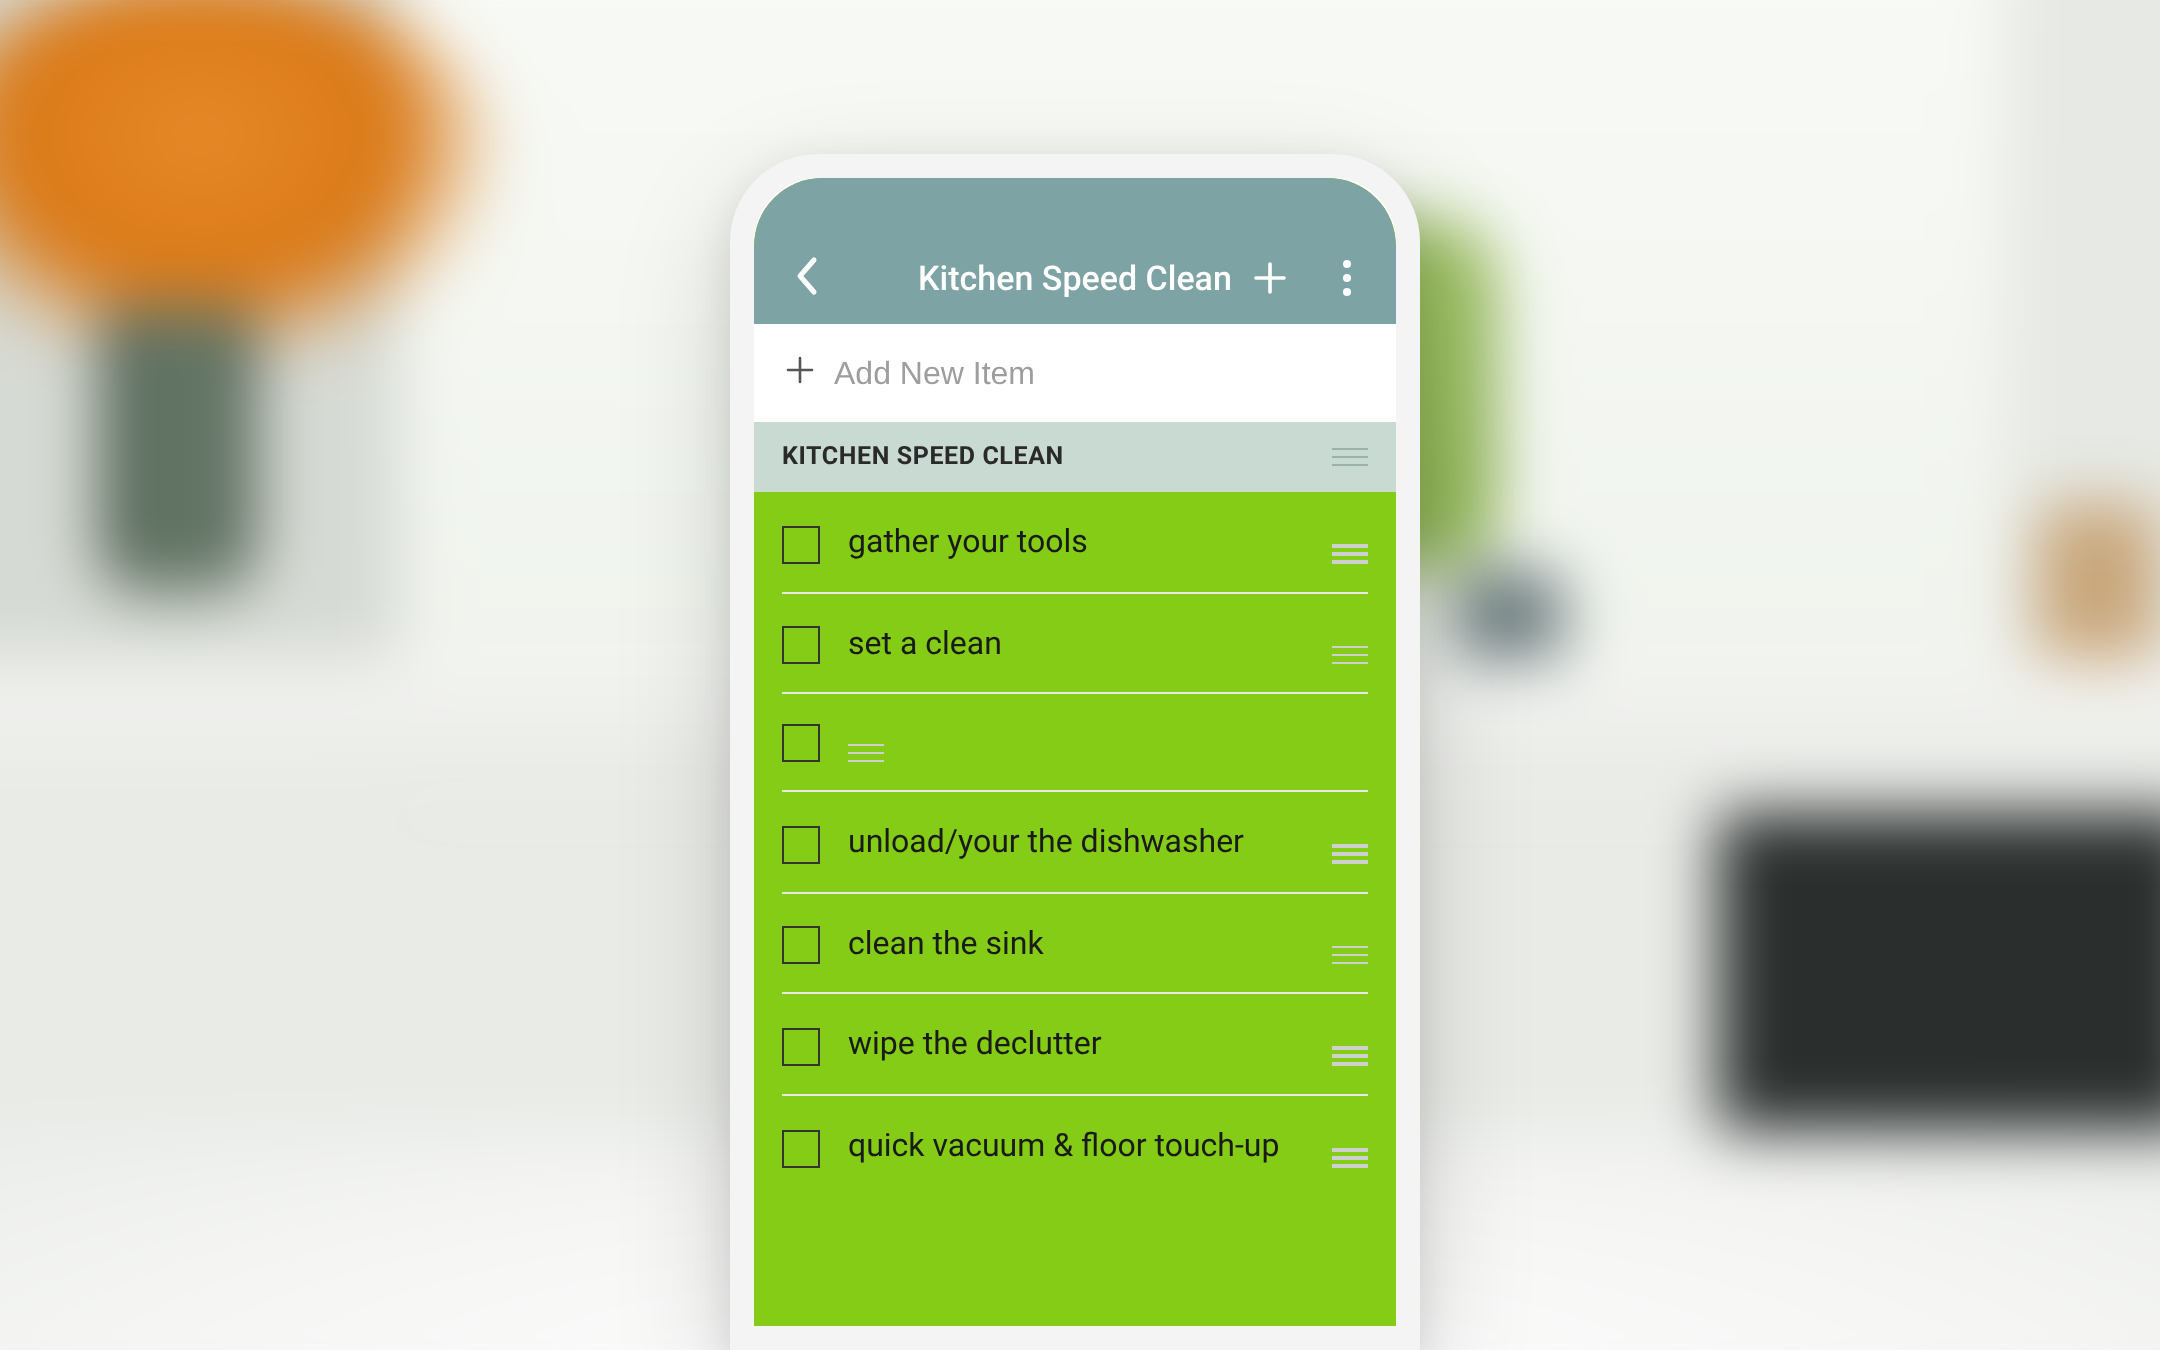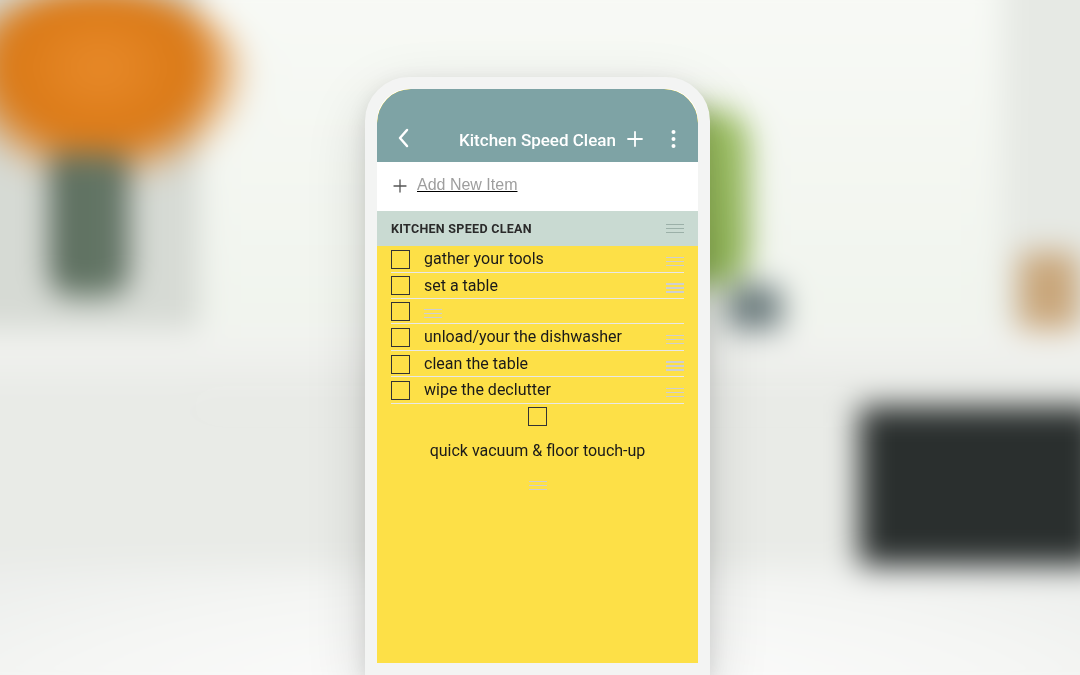--- a/index.html
+++ b/index.html
@@ -132,21 +132,21 @@
       height: 598px;
       background: #fff;
       border: 12px solid #f3f4f3;
       border-radius: 44px 44px 0 0;
       box-shadow: 0 20px 60px rgba(0,0,0,0.15), 0 6px 20px rgba(0,0,0,0.1);
       overflow: hidden;
     }
     .screen {
       width: 100%;
       height: 100%;
-      background: #fde047;
+      background: #84cc16;
       border-radius: 34px 34px 0 0;
       overflow: hidden;
       display: flex;
       flex-direction: column;
     }
     .header {
       background: #7ea3a5;
       height: 73px;
       display: flex;
       align-items: flex-end;
@@ -188,24 +188,23 @@
       width: 22px;
       height: 22px;
       display: flex;
       align-items: center;
       justify-content: center;
     }
 
     .add-item-row {
       padding: 14px 16px;
       display: flex;
-      align-items: flex-start;
+      align-items: flex-end;
       gap: 10px;
       background: #fff;
-      text-decoration: underline;
     }
     .add-item-plus {
       color: #555;
       font-size: 18px;
       font-weight: 300;
     }
     .add-item-input {
       border: none;
       outline: none;
       font-size: 16px;
@@ -242,28 +241,27 @@
       background: #9bb0a8;
     }
 
     .list {
       flex: 1;
       overflow-y: hidden;
       padding: 0 14px;
     }
     .list-item {
       display: flex;
-      align-items: center;
-      padding: 2px 0;
+      align-items: flex-end;
+      padding: 14px 0;
       gap: 14px;
       border-bottom: 1px solid #e8e8e8;
     }
     .list-item:last-child {
       border-bottom: none;
-      flex-direction: column;
     }
     .checkbox {
       width: 19px;
       height: 19px;
       border: 1.5px solid #333;
       flex-shrink: 0;
       margin-top: 1px;
     }
     .item-text {
       flex: 1;
@@ -354,21 +352,21 @@
         <div class="checkbox"></div>
         <div class="item-text">gather your tools</div>
         <div class="item-drag">
             <span></span>
             <span></span>
             <span></span>
           </div>
       </div>
       <div class="list-item">
         <div class="checkbox"></div>
-        <div class="item-text">set a table</div>
+        <div class="item-text">set a clean</div>
         <div class="item-drag">
             <span></span>
             <span></span>
             <span></span>
           </div>
       </div>
       <div class="list-item">
         <div class="checkbox"></div>
         <div class="item-drag">
             <span></span>
@@ -380,21 +378,21 @@
         <div class="checkbox"></div>
         <div class="item-text">unload/your the dishwasher</div>
         <div class="item-drag">
             <span></span>
             <span></span>
             <span></span>
           </div>
       </div>
       <div class="list-item">
         <div class="checkbox"></div>
-        <div class="item-text">clean the table</div>
+        <div class="item-text">clean the sink</div>
         <div class="item-drag">
             <span></span>
             <span></span>
             <span></span>
           </div>
       </div>
       <div class="list-item">
         <div class="checkbox"></div>
         <div class="item-text">wipe the declutter</div>
         <div class="item-drag">

